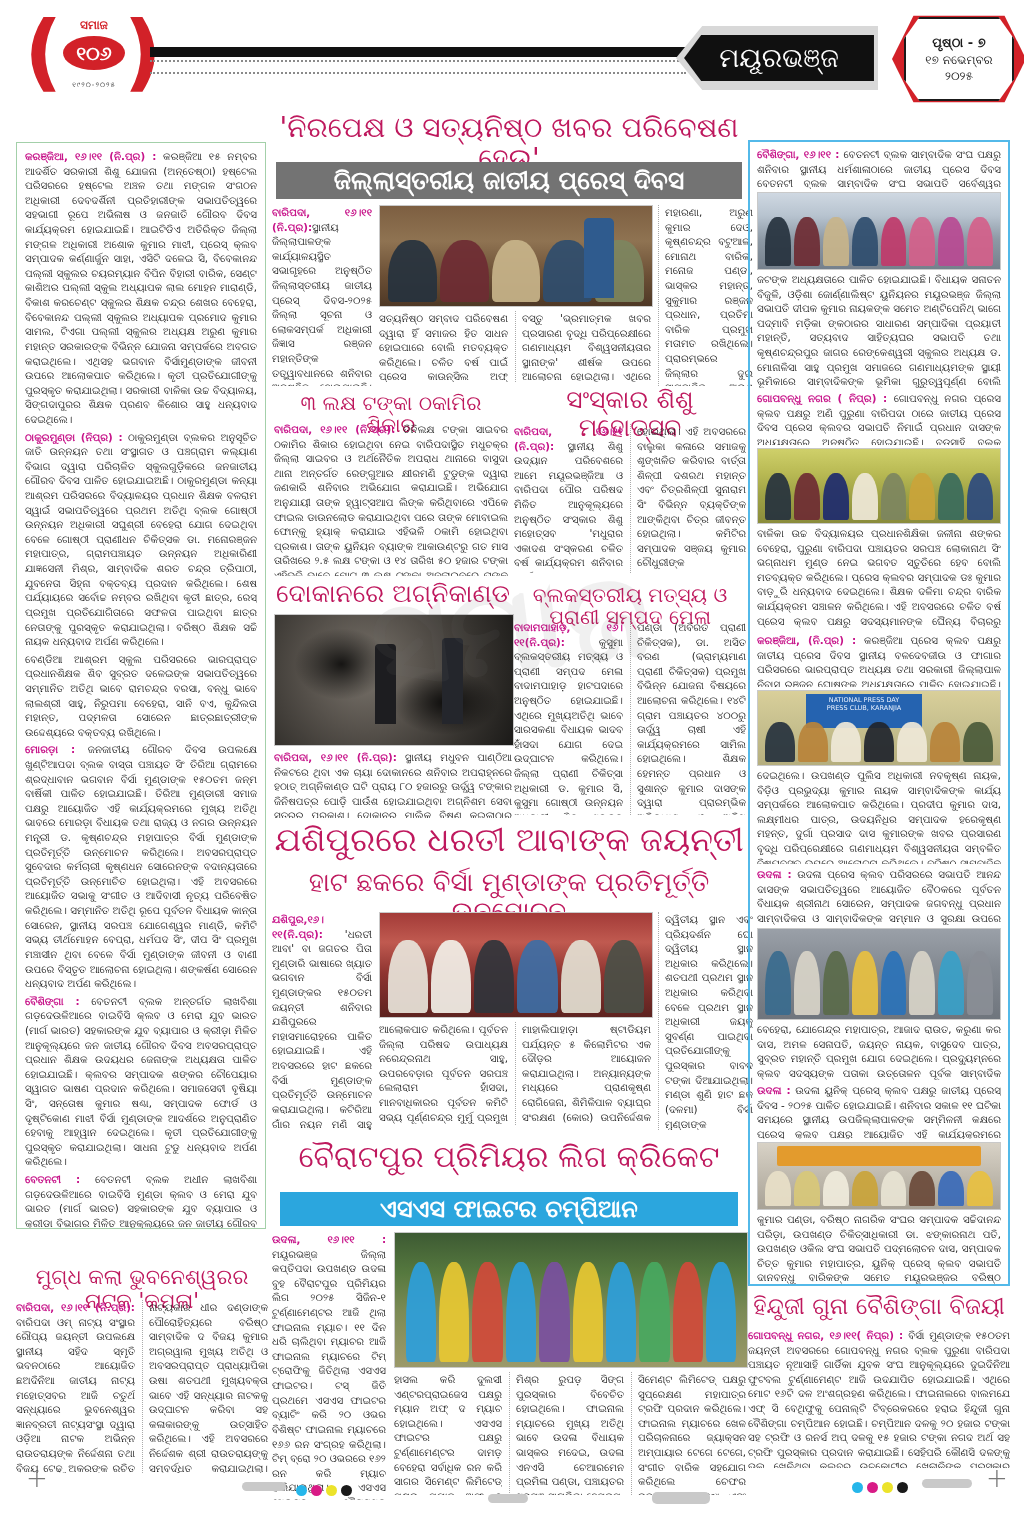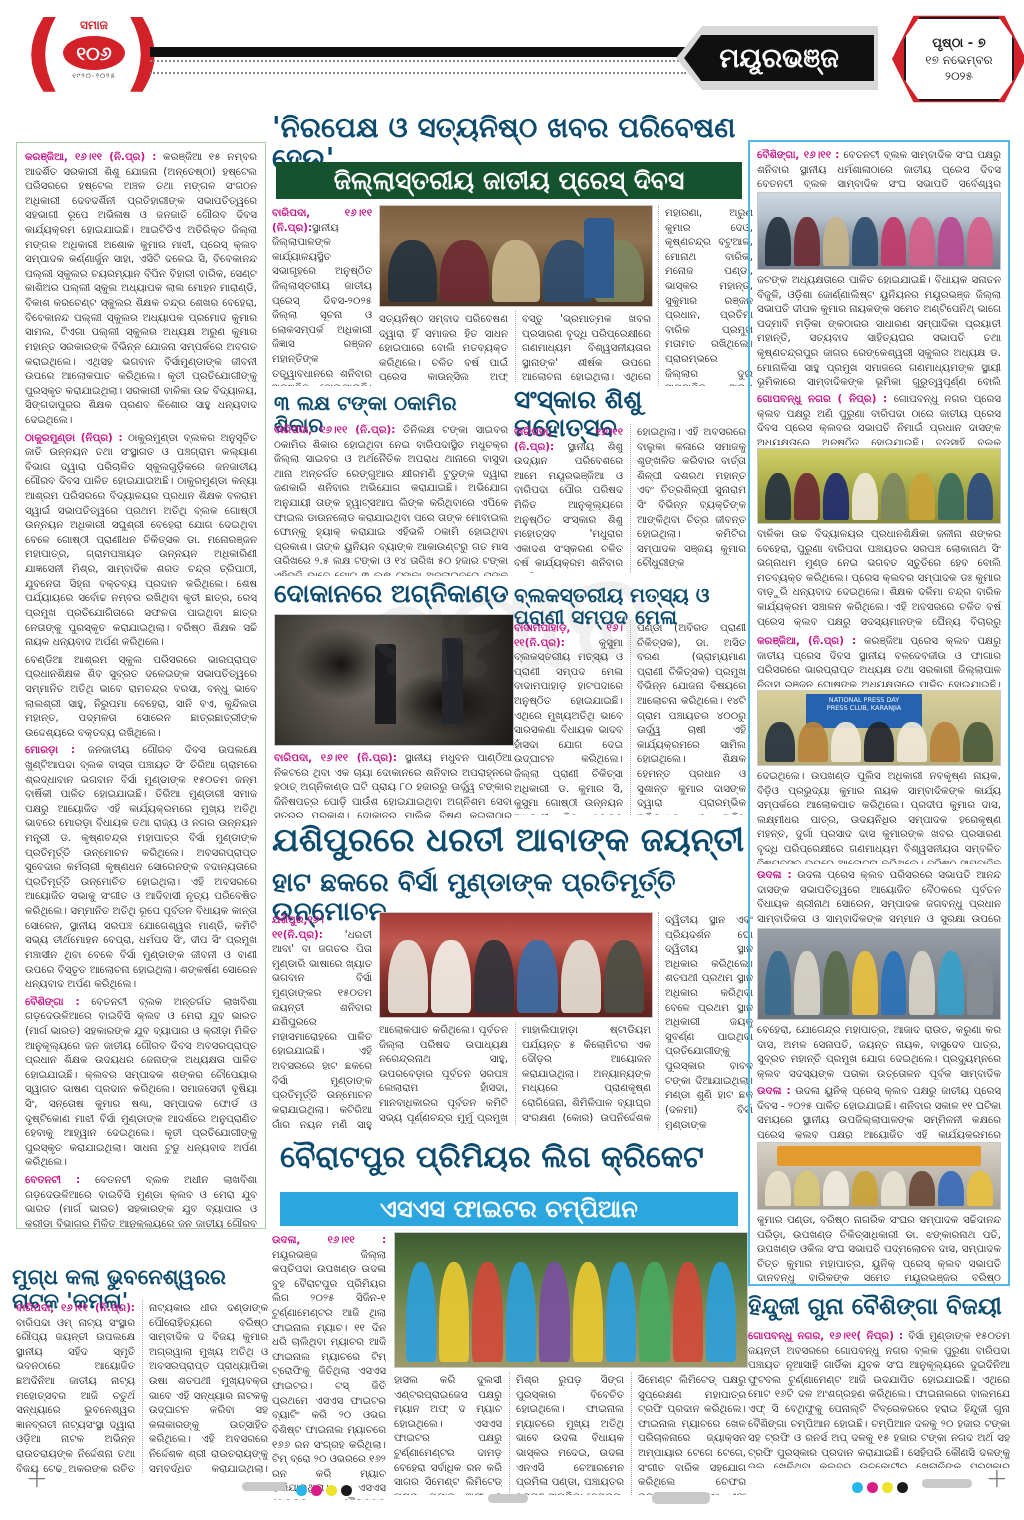--- a/index.html
+++ b/index.html
@@ -1,21 +1,21 @@
 <!DOCTYPE html>
 <html><head>
 <meta charset="utf-8">
 <style>
   html,body{margin:0;padding:0;background:#e8e8e8}
   .page{position:relative;width:1024px;height:1520px;background:#ffffff;overflow:hidden;
         font-family:"DejaVu Sans","Liberation Sans",sans-serif;color:#1b1b1b}
   .abs{position:absolute}
   .art{font-size:10.3px;line-height:1.42;text-align:justify;color:#1c1c1c;margin:0 0 3px 0;overflow:hidden}
   .byl{color:#c7158a;font-weight:bold}
-  .hl{font-weight:bold;color:#0c4a6e;text-align:left;line-height:1.12}
+  .hl{font-weight:normal;color:#be185d;text-align:center;line-height:1.12}
   .banner{color:#fff;font-weight:bold;text-align:center;display:flex;align-items:center;justify-content:center}
   .cols{display:flex;gap:7px}
   .cols .col{flex:1;overflow:hidden}
   .cols .col + .col{border-left:1px dotted #aaa;padding-left:6px}
   
   .logo-bracket{font-size:84px;font-weight:bold;color:#d22128;line-height:1}
   .logo-oval{background:#d22128;color:#fff;border-radius:50%;width:62px;height:34px;
              display:flex;align-items:center;justify-content:center;font-weight:bold;font-size:19px}
   .plate{background:#d8d8d8;clip-path:polygon(0 50%,13% 0,100% 0,100% 100%,13% 100%)}
   .plate-band{position:absolute;left:4%;top:14%;right:2%;bottom:14%;background:#101010;
@@ -57,33 +57,33 @@
 </head>
 <body>
 
 <div class="page">
 
   <div class="abs" style="left:28px;top:10px;width:132px;height:94px">
     <span class="abs logo-bracket" style="left:-4px;top:0">(</span>
     <span class="abs logo-bracket" style="right:-2px;top:0">)</span>
     <div class="abs" style="left:26px;top:8px;width:80px;text-align:center">
       <div style="color:#d22128;font-weight:bold;font-size:12px">ସମାଜ</div>
-      <div class="logo-oval" style="margin:4px auto 2px">
+      <div class="logo-oval" style="margin:4px auto 11px">
         <span>୧୦୬</span>
       </div>
       <div style="color:#333;font-size:7px;letter-spacing:1px">୧୯୨୦-୨୦୨୫</div>
     </div>
   </div>
 
   <div class="abs" style="left:150px;top:47px;width:536px;height:10px;background:#111"></div>
   <div class="abs" style="left:150px;top:60px;width:536px;height:10px;border-top:2px dotted #8a8a8a;border-bottom:2px dotted #8a8a8a"></div>
 
   <div class="abs plate" style="left:676px;top:26px;width:202px;height:64px">
     <div class="plate-band">
-      <span style="color:#fff;font-weight:bold;font-size:27px">ମୟୂରଭଞ୍ଜ</span>
+      <span style="color:#fff;font-weight:normal;font-size:27px">ମୟୂରଭଞ୍ଜ</span>
     </div>
   </div>
 
   <div class="abs" style="left:892px;top:14px;width:134px;height:90px">
     <div class="badge-red"></div>
     <div class="badge-white">
       <span style="font-size:13px;font-weight:bold">ପୃଷ୍ଠା - ୭</span>
       <span style="font-size:12px">୧୭ ନଭେମ୍ବର</span>
       <span style="font-size:12px">୨୦୨୫</span>
     </div>
@@ -100,21 +100,21 @@
 
   </div>
 
   <div class="abs hl" style="left:12px;top:1266px;width:260px;font-size:21px">ମୁଗ୍ଧ କଲା ଭୁବନେଶ୍ୱରର ନାଟକ 'କମଳା'</div>
   <div class="abs cols" style="left:16px;top:1300px;width:252px;height:176px">
     <div class="col art"><span class="byl">ବାରିପଦା, ୧୬।୧୧ (ନି.ପ୍ର):</span> <span>ବାରିପଦା ଓମ୍ ନାଟ୍ୟ ସଂସ୍ଥାର ରୌପ୍ୟ ଜୟନ୍ତୀ ଉପଲକ୍ଷେ ସ୍ଥାନୀୟ ସହିଦ ସ୍ମୃତି ଭବନଠାରେ ଆୟୋଜିତ ଛଅଦିନିଆ ଜାତୀୟ ନାଟ୍ୟ ମହୋତ୍ସବର ଆଜି ଚତୁର୍ଥ ସନ୍ଧ୍ୟାରେ ଭୁବନେଶ୍ୱର ଜ୍ଞାନବ୍ରତୀ ନାଟ୍ୟସଂସ୍ଥା ଦ୍ୱାରା ଓଡ଼ିଆ ନାଟକ ଅଭିନ୍ନ ରାଉତରାୟଙ୍କ ନିର୍ଦ୍ଦେଶନା ତଥା ବିଜୟ ଟେଢ଼ୁଅକରଙ୍କ ରଚିତ ନାଟକ 'କମଳା' ମଞ୍ଚସ୍ଥ ହୋଇଥିଲା। ନାଟକରେ ସତ୍ୟନାରାୟଣ ନଦୀ, ରୋଜନ ଯାଦବ, ଆଶିଷ ରାଉତ, ଶୁଭଶ୍ରୀ, ସ୍ୱପ୍ନା ଓ ଶୁଭସ୍ମିତା ମଙ୍ଗ ପ୍ରମୁଖଙ୍କ ଅଭିନୟ ଦର୍ଶକଙ୍କୁ ବିମୋହିତ କରିଥିଲା। ସଂସ୍ଥାର ପ୍ରତିଷ୍ଠାତା ବରିଷ୍ଠ</span></div>
     <div class="col art">ନାଟ୍ୟକାର ଧୀର ଦଣ୍ଡାଙ୍କ ପୌରୋହିତ୍ୟରେ ବରିଷ୍ଠ ସାମ୍ବାଦିକ ଦ ବିଜୟ କୁମାର ଅଗ୍ରୱାଲା ମୁଖ୍ୟ ଅତିଥି ଓ ଅବସରପ୍ରାପ୍ତ ପ୍ରାଧ୍ୟାପିକା ଉଷା ଶତପଥୀ ମୁଖ୍ୟବକ୍ତା ଭାବେ ଏହି ସନ୍ଧ୍ୟାର ନାଟକକୁ ଉଦ୍‌ଘାଟନ କରିବା ସହ କଳାକାରଙ୍କୁ ଉତ୍ସାହିତ କରିଥିଲେ। ଏହି ଅବସରରେ ନିର୍ଦ୍ଦେଶକ ଶ୍ରୀ ରାଉତରାୟଙ୍କୁ ସମ୍ବର୍ଦ୍ଧିତ କରାଯାଇଥିଲା। ସଂସ୍ଥାର ସମ୍ପାଦକ ଜ୍ଞାନରଞ୍ଜନ ପଣ୍ଡା ପ୍ରାରମ୍ଭରେ କାର୍ଯ୍ୟକ୍ରମ ସୂଚନା ଓ ଶେଷରେ ସଂସ୍ଥାର ଉପଦେଷ୍ଟା କୃଷ୍ଣ ଦାସ ଧନ୍ୟବାଦ ଅର୍ପଣ କରିଥିଲେ। ସୋମବାର ପଞ୍ଚମ ସନ୍ଧ୍ୟାରେ ଭୁବନେଶ୍ୱର ଶାନ୍ତିକୃପା ସଂସ୍ଥା ଦ୍ୱାରା 'ପ୍ରେମ ପ୍ରତି' ମଞ୍ଚସ୍ଥ ହେବାର କାର୍ଯ୍ୟକ୍ରମ ରହିଛି।</div>
   </div>
 
   <div class="abs hl" style="left:272px;top:112px;width:474px;font-size:28px">'ନିରପେକ୍ଷ ଓ ସତ୍ୟନିଷ୍ଠ ଖବର ପରିବେଷଣ ହେଉ'</div>
-  <div class="abs banner" style="left:276px;top:162px;width:466px;height:37px;background:#14532d;font-size:25px">ଜିଲ୍ଲାସ୍ତରୀୟ ଜାତୀୟ ପ୍ରେସ୍ ଦିବସ</div>
+  <div class="abs banner" style="left:276px;top:162px;width:466px;height:37px;background:#737373;font-size:25px">ଜିଲ୍ଲାସ୍ତରୀୟ ଜାତୀୟ ପ୍ରେସ୍ ଦିବସ</div>
 
   <div class="abs" style="left:272px;top:205px;width:474px;height:181px">
     <div class="abs art" style="left:0;top:0;width:100px;height:181px">
       <span class="byl">ବାରିପଦା, ୧୬।୧୧ (ନି.ପ୍ର):</span><span>ସ୍ଥାନୀୟ ଜିଲ୍ଲାପାଳଙ୍କ କାର୍ଯ୍ୟାଳୟସ୍ଥିତ ସଭାଗୃହରେ ଅନୁଷ୍ଠିତ ଜିଲ୍ଲାସ୍ତରୀୟ ଜାତୀୟ ପ୍ରେସ୍ ଦିବସ-୨୦୨୫ ଜିଲ୍ଲା ସୂଚନା ଓ ଲୋକସମ୍ପର୍କ ଅଧିକାରୀ ଜିଜ୍ଞାସ ରଞ୍ଜନ ମହାନ୍ତିଙ୍କ ତତ୍ତ୍ୱାବଧାନରେ ଶନିବାର ଅନୁଷ୍ଠିତ ହୋଇଯାଇଛି। ଅତିରିକ୍ତ ଜିଲ୍ଲାପାଳ ଦୁଃଖବନ୍ଧୁ ନାୟକ ମୁଖ୍ୟଅତିଥି ଓ ଅତିରିକ୍ତ ଆରକ୍ଷୀ ଅଧୀକ୍ଷକ ଦୀପକ କୁମାର ଗୋହ୍ଲାୟତ ସମ୍ମାନିତ ଅତିଥି ଭାବେ ଯୋଗଦେଇ ନିର୍ଭୀକତା ସହ ନିରପେକ୍ଷ ତଥା</span>
     </div>
     <div class="abs" style="left:107px;top:0;width:272px;height:181px">
       <div class="photo ph-meeting" style="width:272px;height:100px">
         <div class="people" style="top:34%">
             <i></i>
             <i></i>

